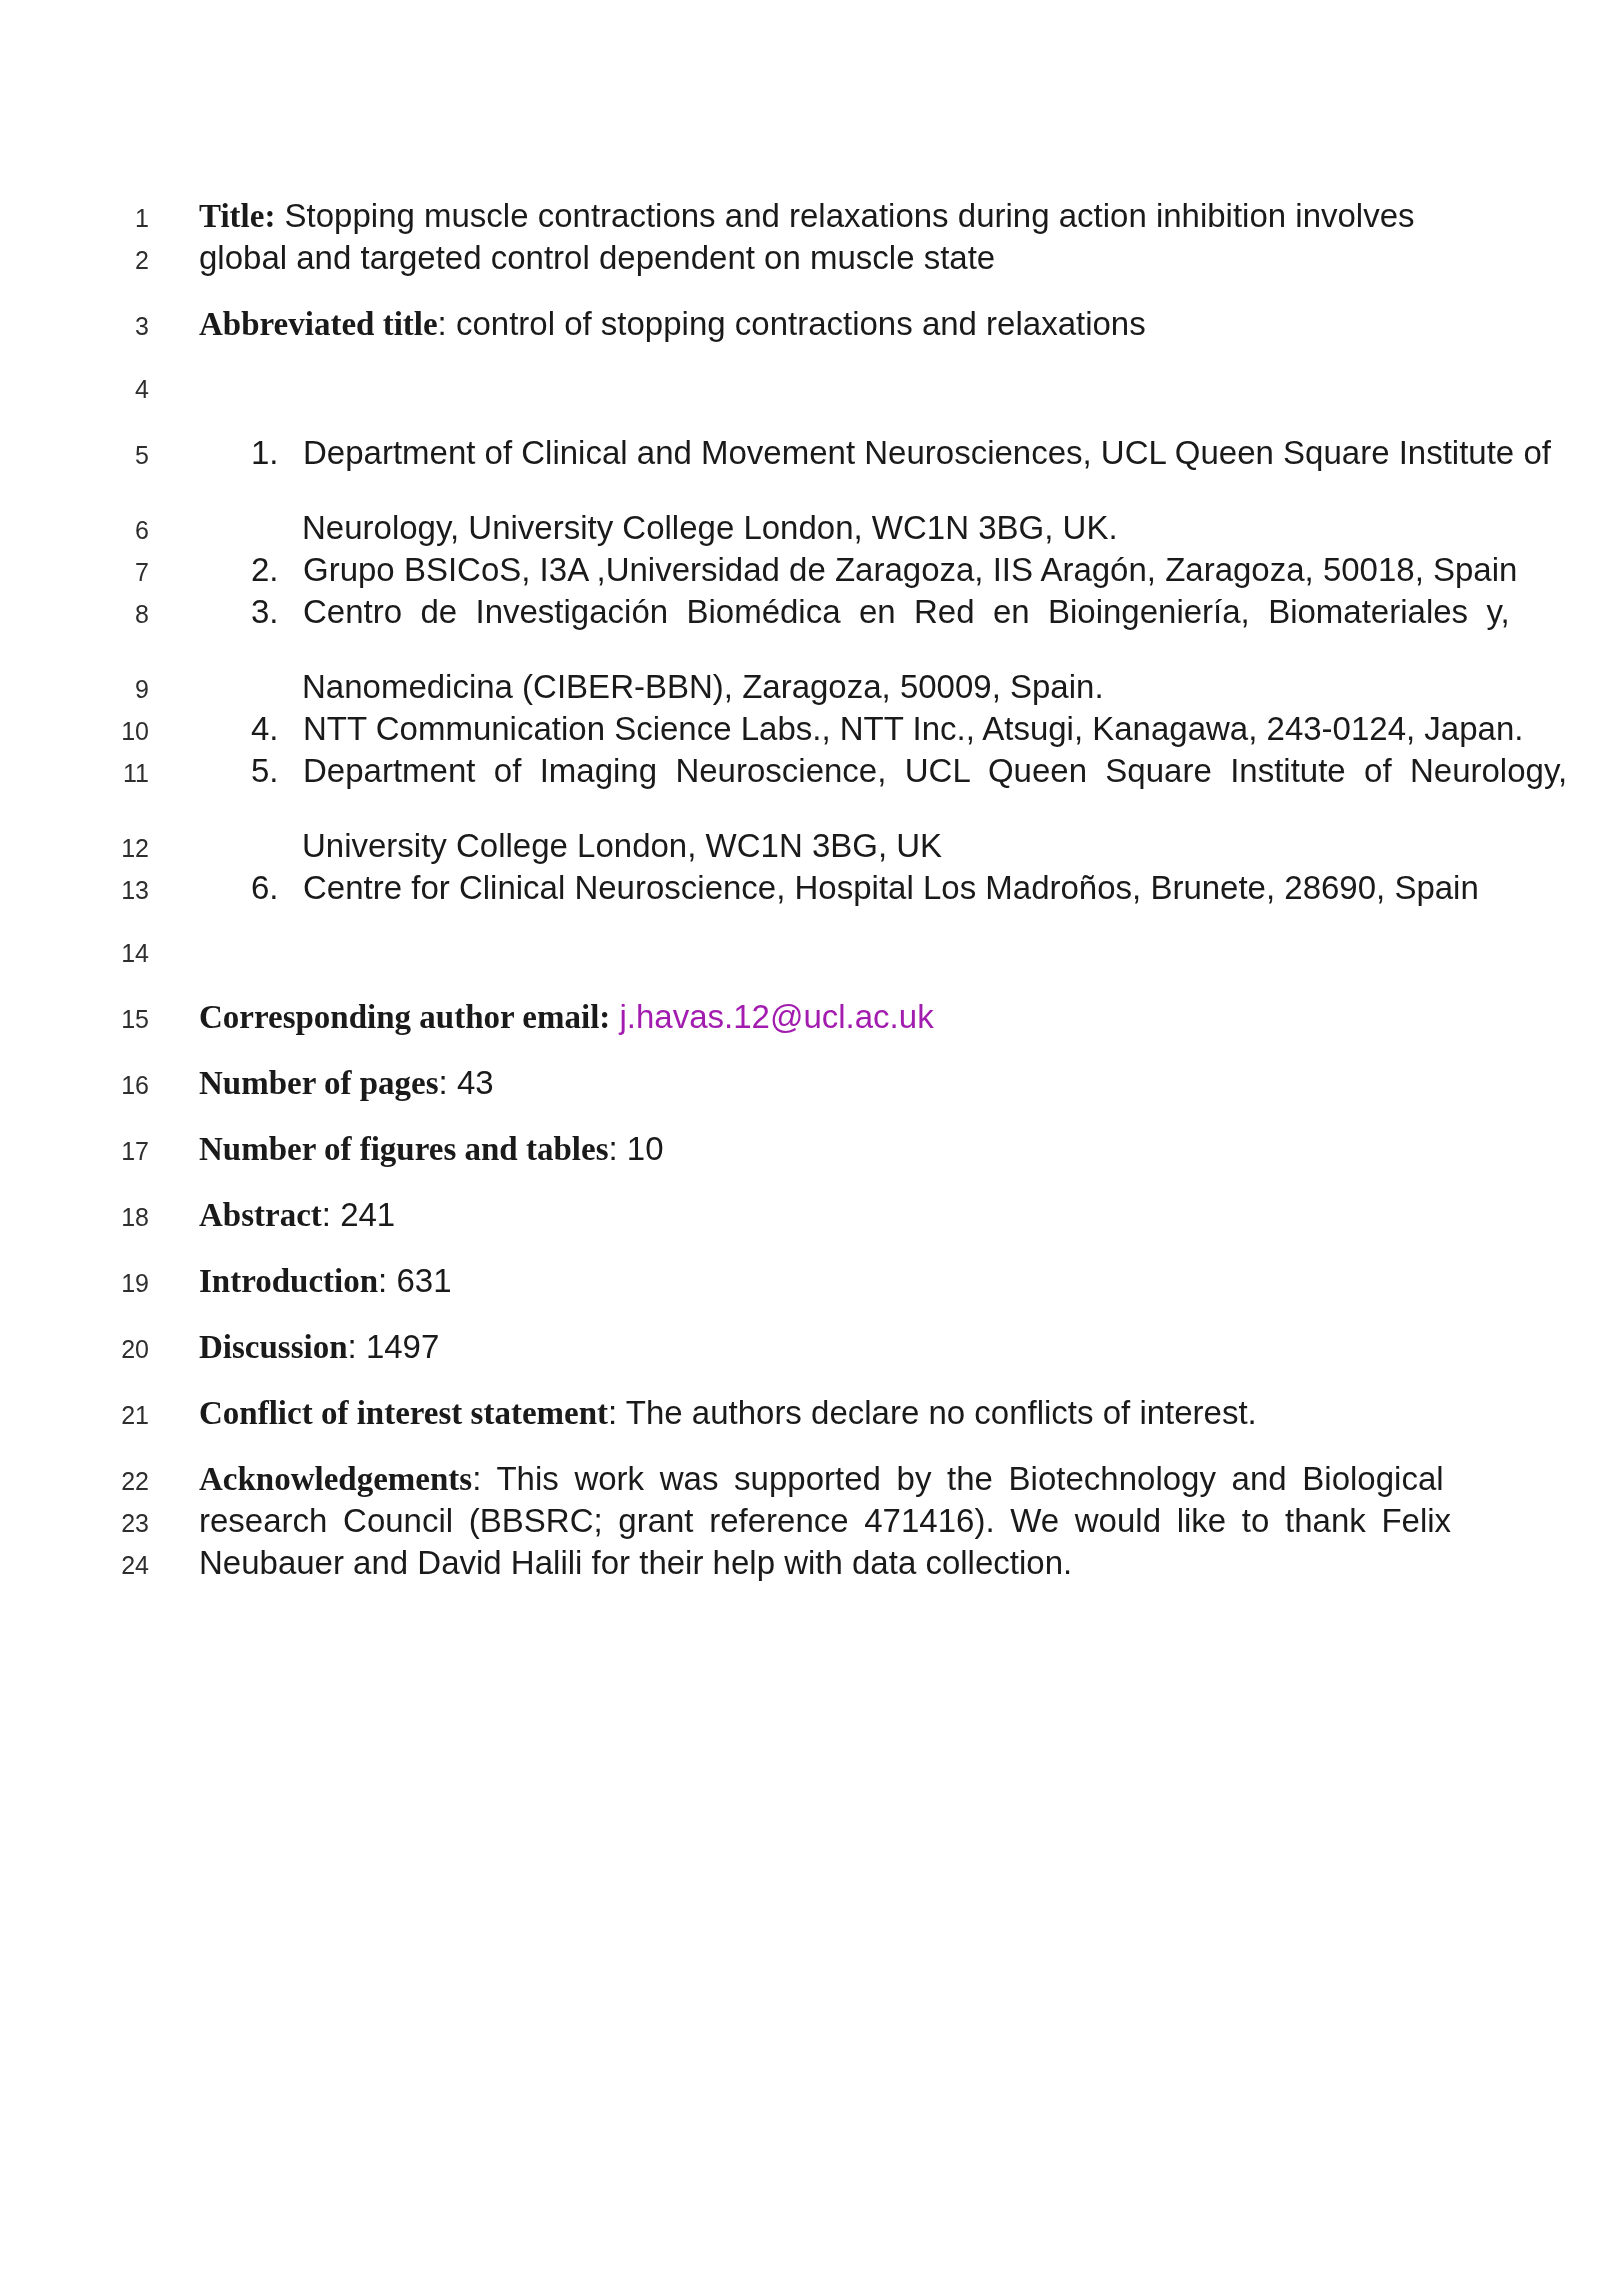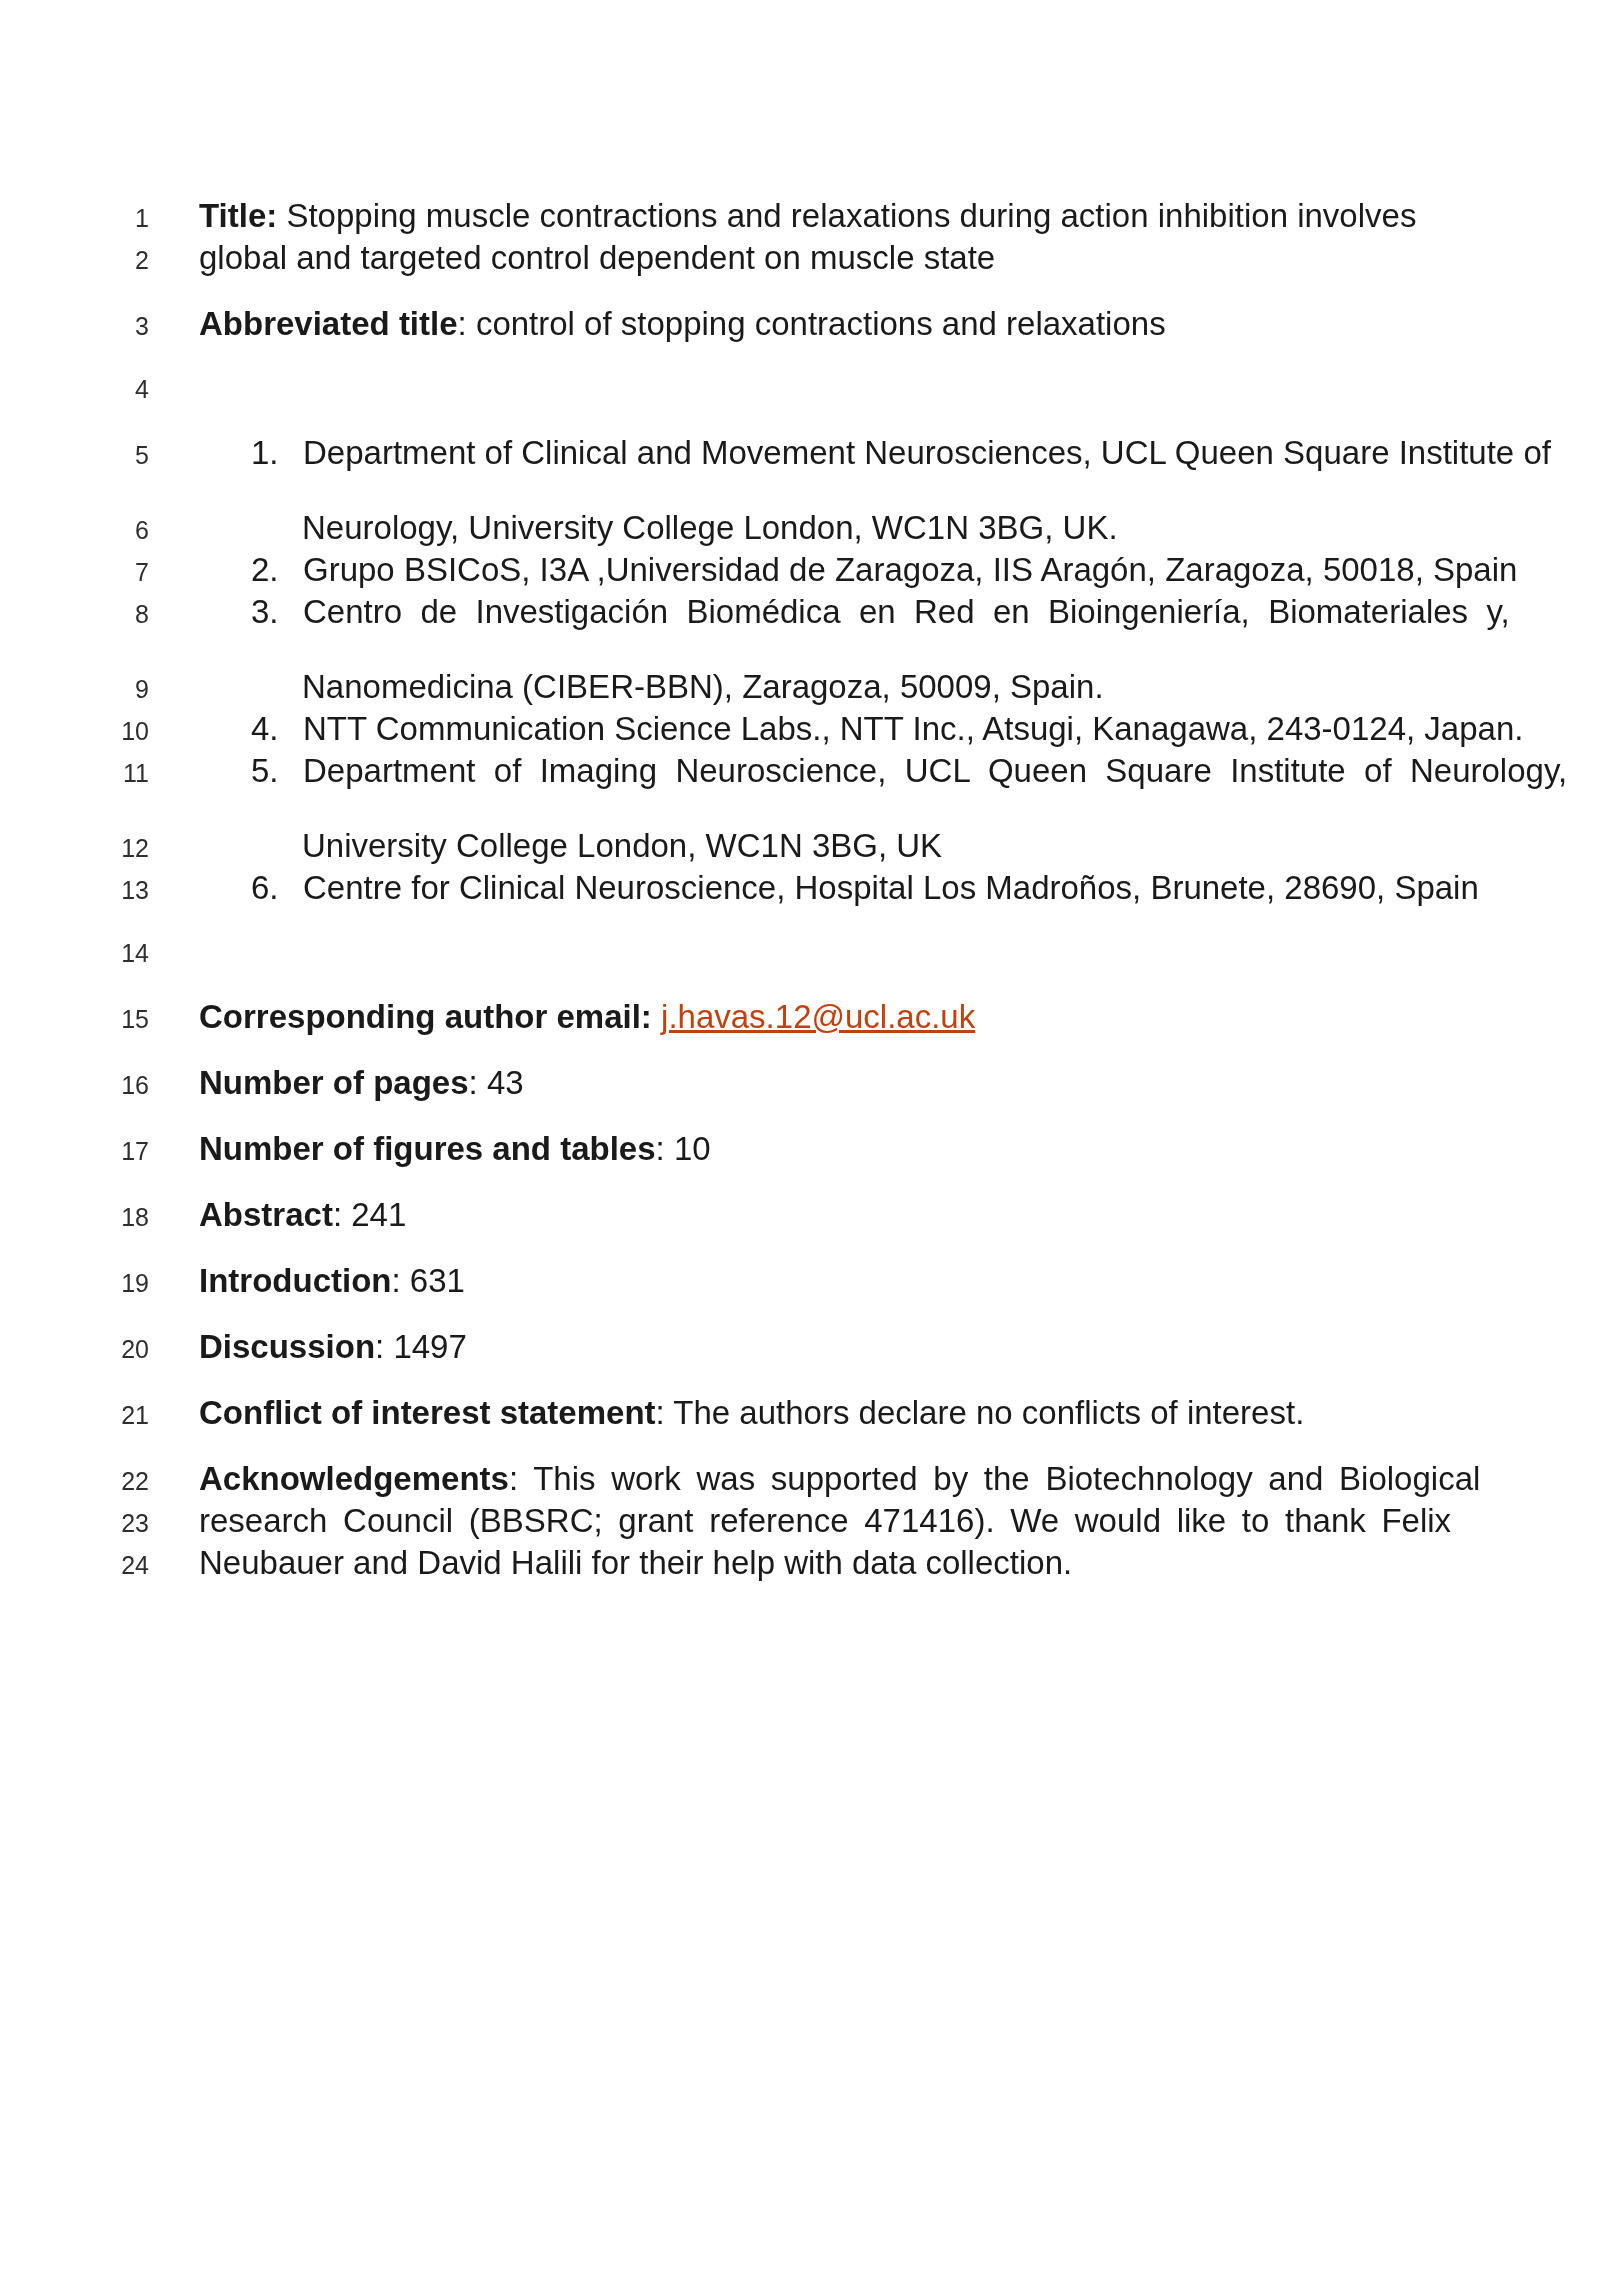--- a/index.html
+++ b/index.html
@@ -29,37 +29,36 @@
     flex: 0 0 149px;
     text-align: right;
     font-size: 25px;
     color: #2e2e2e;
   }
   .content {
     margin-left: 50px;
     width: 1228px;
     overflow: visible;
   }
-  b { font-weight: bold; }
+  b { font-weight: bold; font-family: Liberation Serif, serif; }
   sup {
     font-size: 19.6px;
     line-height: 0;
     vertical-align: super;
   }
   .aff-marker {
     display: inline-block;
     margin-left: 52px;
     width: 52px;
   }
   .aff-cont { padding-left: 103px; margin-top: 33px; }
   .s1 { word-spacing: 9.2px; }   
   .s2 { word-spacing: 6.5px; }   
   .email-link {
-    color: #c2410c;
-    text-decoration: underline;
+    color: #a21caf;
     cursor: pointer;
   }
 </style>
 </head>
 <body>
 
 <div class="page">
 
   <div class="para">
     <div class="line">

